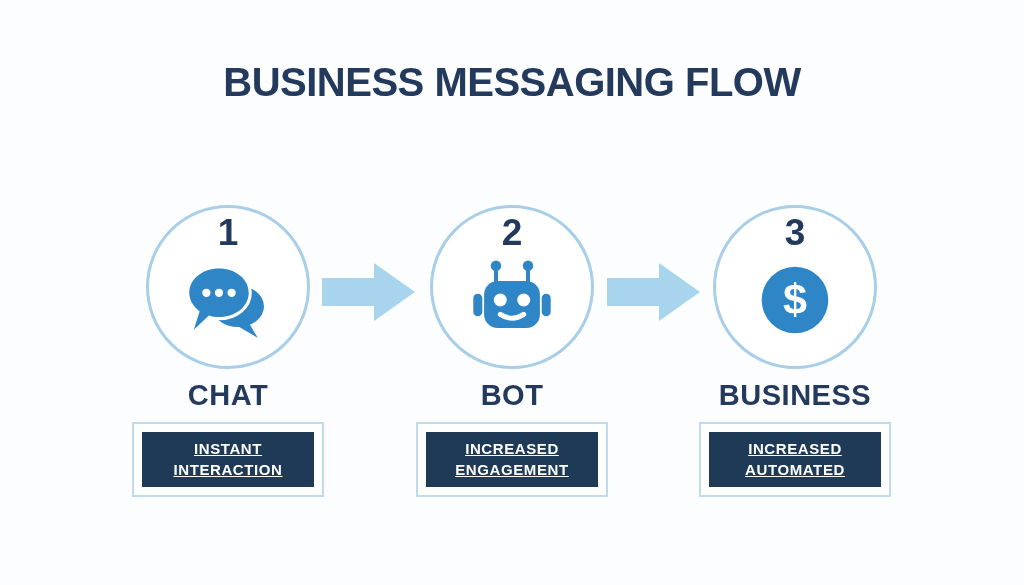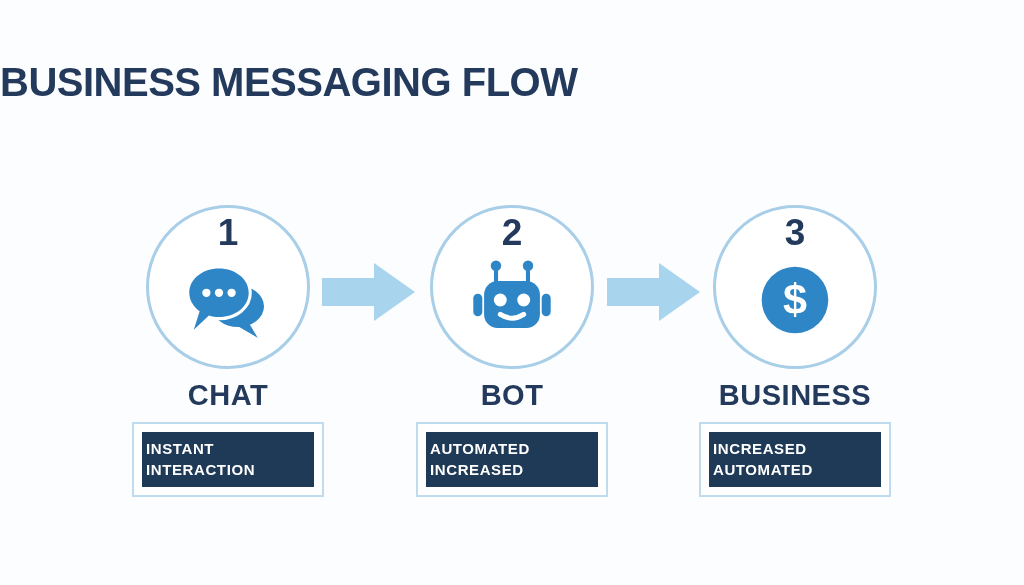--- a/index.html
+++ b/index.html
@@ -13,21 +13,21 @@
   }
   *{margin:0;padding:0;box-sizing:border-box;}
   html,body{width:1024px;height:585px;}
   body{font-family:"Liberation Sans","DejaVu Sans",sans-serif;background:#fff;}
   .stage{
     position:relative;width:1024px;height:585px;overflow:hidden;
     background:var(--bg);
   }
   .title{
     position:absolute;top:60px;left:0;width:100%;
-    text-align:left;
+    text-align:center;
     font-size:40px;font-weight:bold;letter-spacing:-0.5px;
     color:var(--navy);
   }
   .column{
     position:absolute;top:205px;width:240px;
     display:flex;flex-direction:column;align-items:center;
   }
   .col-0{left:108px;}
   .col-1{left:392px;}
   .col-2{left:675px;}
@@ -50,23 +50,23 @@
     font-size:29px;font-weight:bold;letter-spacing:0.5px;
     color:var(--navy);text-align:left;line-height:1.05;
   }
   .badge-outer{
     margin-top:12px;width:192px;
     border:2px solid var(--badge_border);background:#fff;
     padding:8px;
   }
   .badge-inner{
     background:var(--badge_navy);
-    color:#fff;text-align:left;
+    color:#fff;text-align:center;
     font-size:15px;font-weight:bold;letter-spacing:0.6px;
-    line-height:1.35;padding:7px 4px;
+    line-height:1.35;padding:7px 4px;text-decoration:underline;
   }
   .arrow{
     position:absolute;top:261px;width:93px;height:62px;
   }
   .arrow-0{left:322px;}
   .arrow-1{left:607px;}
   .arrow svg{width:100%;height:100%;display:block;}
 </style>
 </head>
 <body>
@@ -121,21 +121,21 @@
             <rect x="19" y="29" width="62" height="52" rx="15"></rect>
           </g>
           <circle cx="37" cy="50" r="7.2" fill="#fff"></circle>
           <circle cx="63" cy="50" r="7.2" fill="#fff"></circle>
           <path d="M37 66 Q50 74.5 63 66" fill="none" stroke="#fff" stroke-width="5.5" stroke-linecap="round"></path>
         </svg>
       </div>
     </div>
     <div class="step-label">BOT</div>
     <div class="badge-outer">
-      <div class="badge-inner">AUTOMATED INCREASED</div>
+      <div class="badge-inner">INCREASED ENGAGEMENT</div>
     </div>
   </div>
 
   <div class="arrow arrow-1">
     <svg viewBox="0 0 93 62" aria-hidden="true">
       <polygon points="0,17 52,17 52,2 93,31 52,60 52,45 0,45" fill="var(--arrow_blue)"></polygon>
     </svg>
   </div>
 
   <div class="column col-2">

